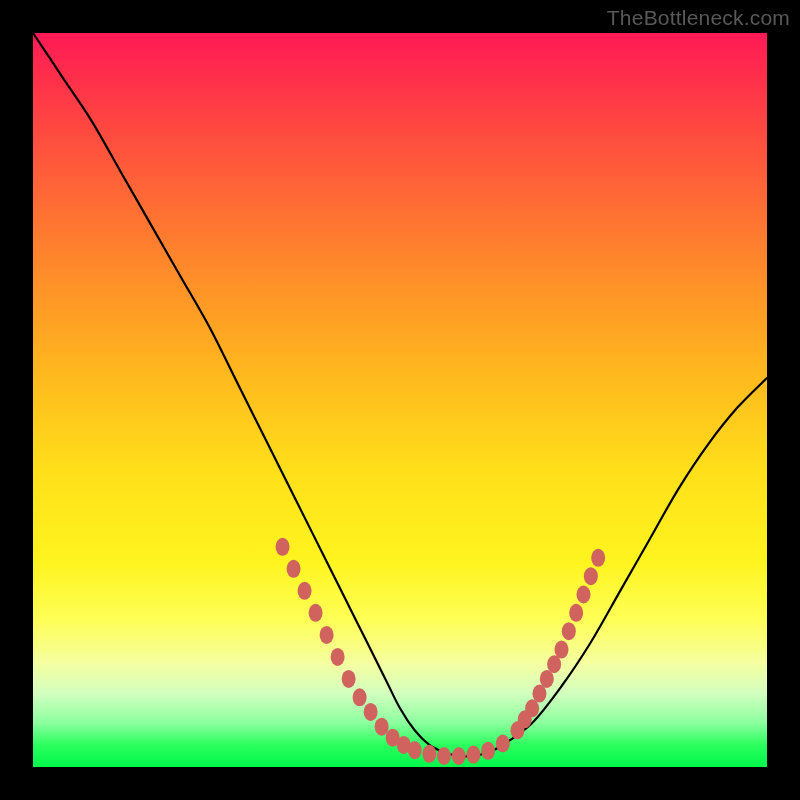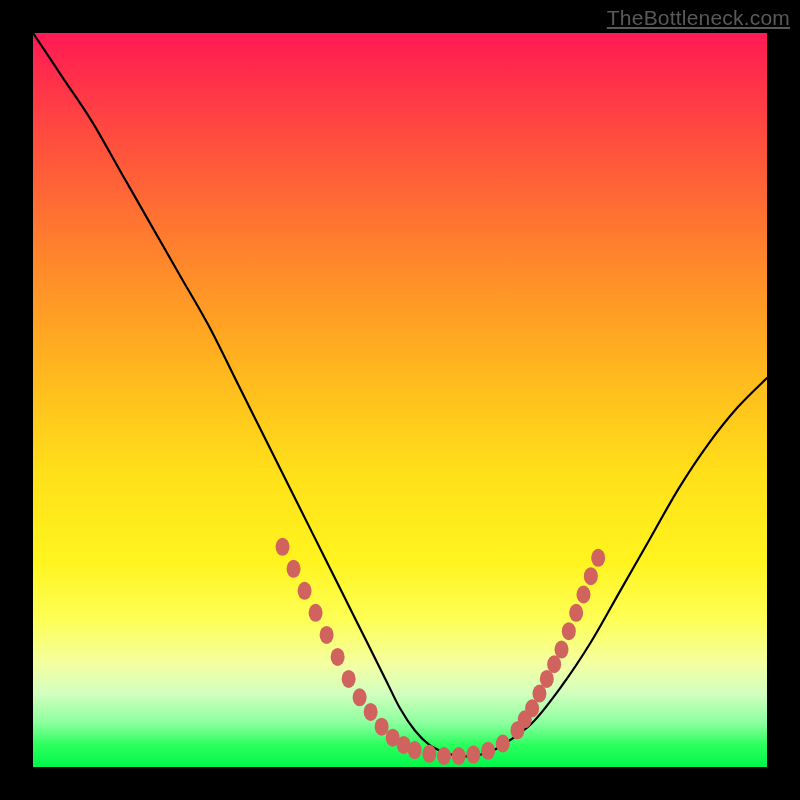--- a/index.html
+++ b/index.html
@@ -45,21 +45,20 @@
   }
   .watermark {
     position: absolute;
     top: 6px;
     right: 10px;
     color: #595959;
     font-size: 21px;
     font-weight: 500;
     letter-spacing: 0.2px;
     user-select: none;
-    text-decoration: underline;
   }
   svg.curve {
     position: absolute;
     left: 0;
     top: 0;
     width: 734px;
     height: 734px;
     overflow: visible;
   }
 </style>

